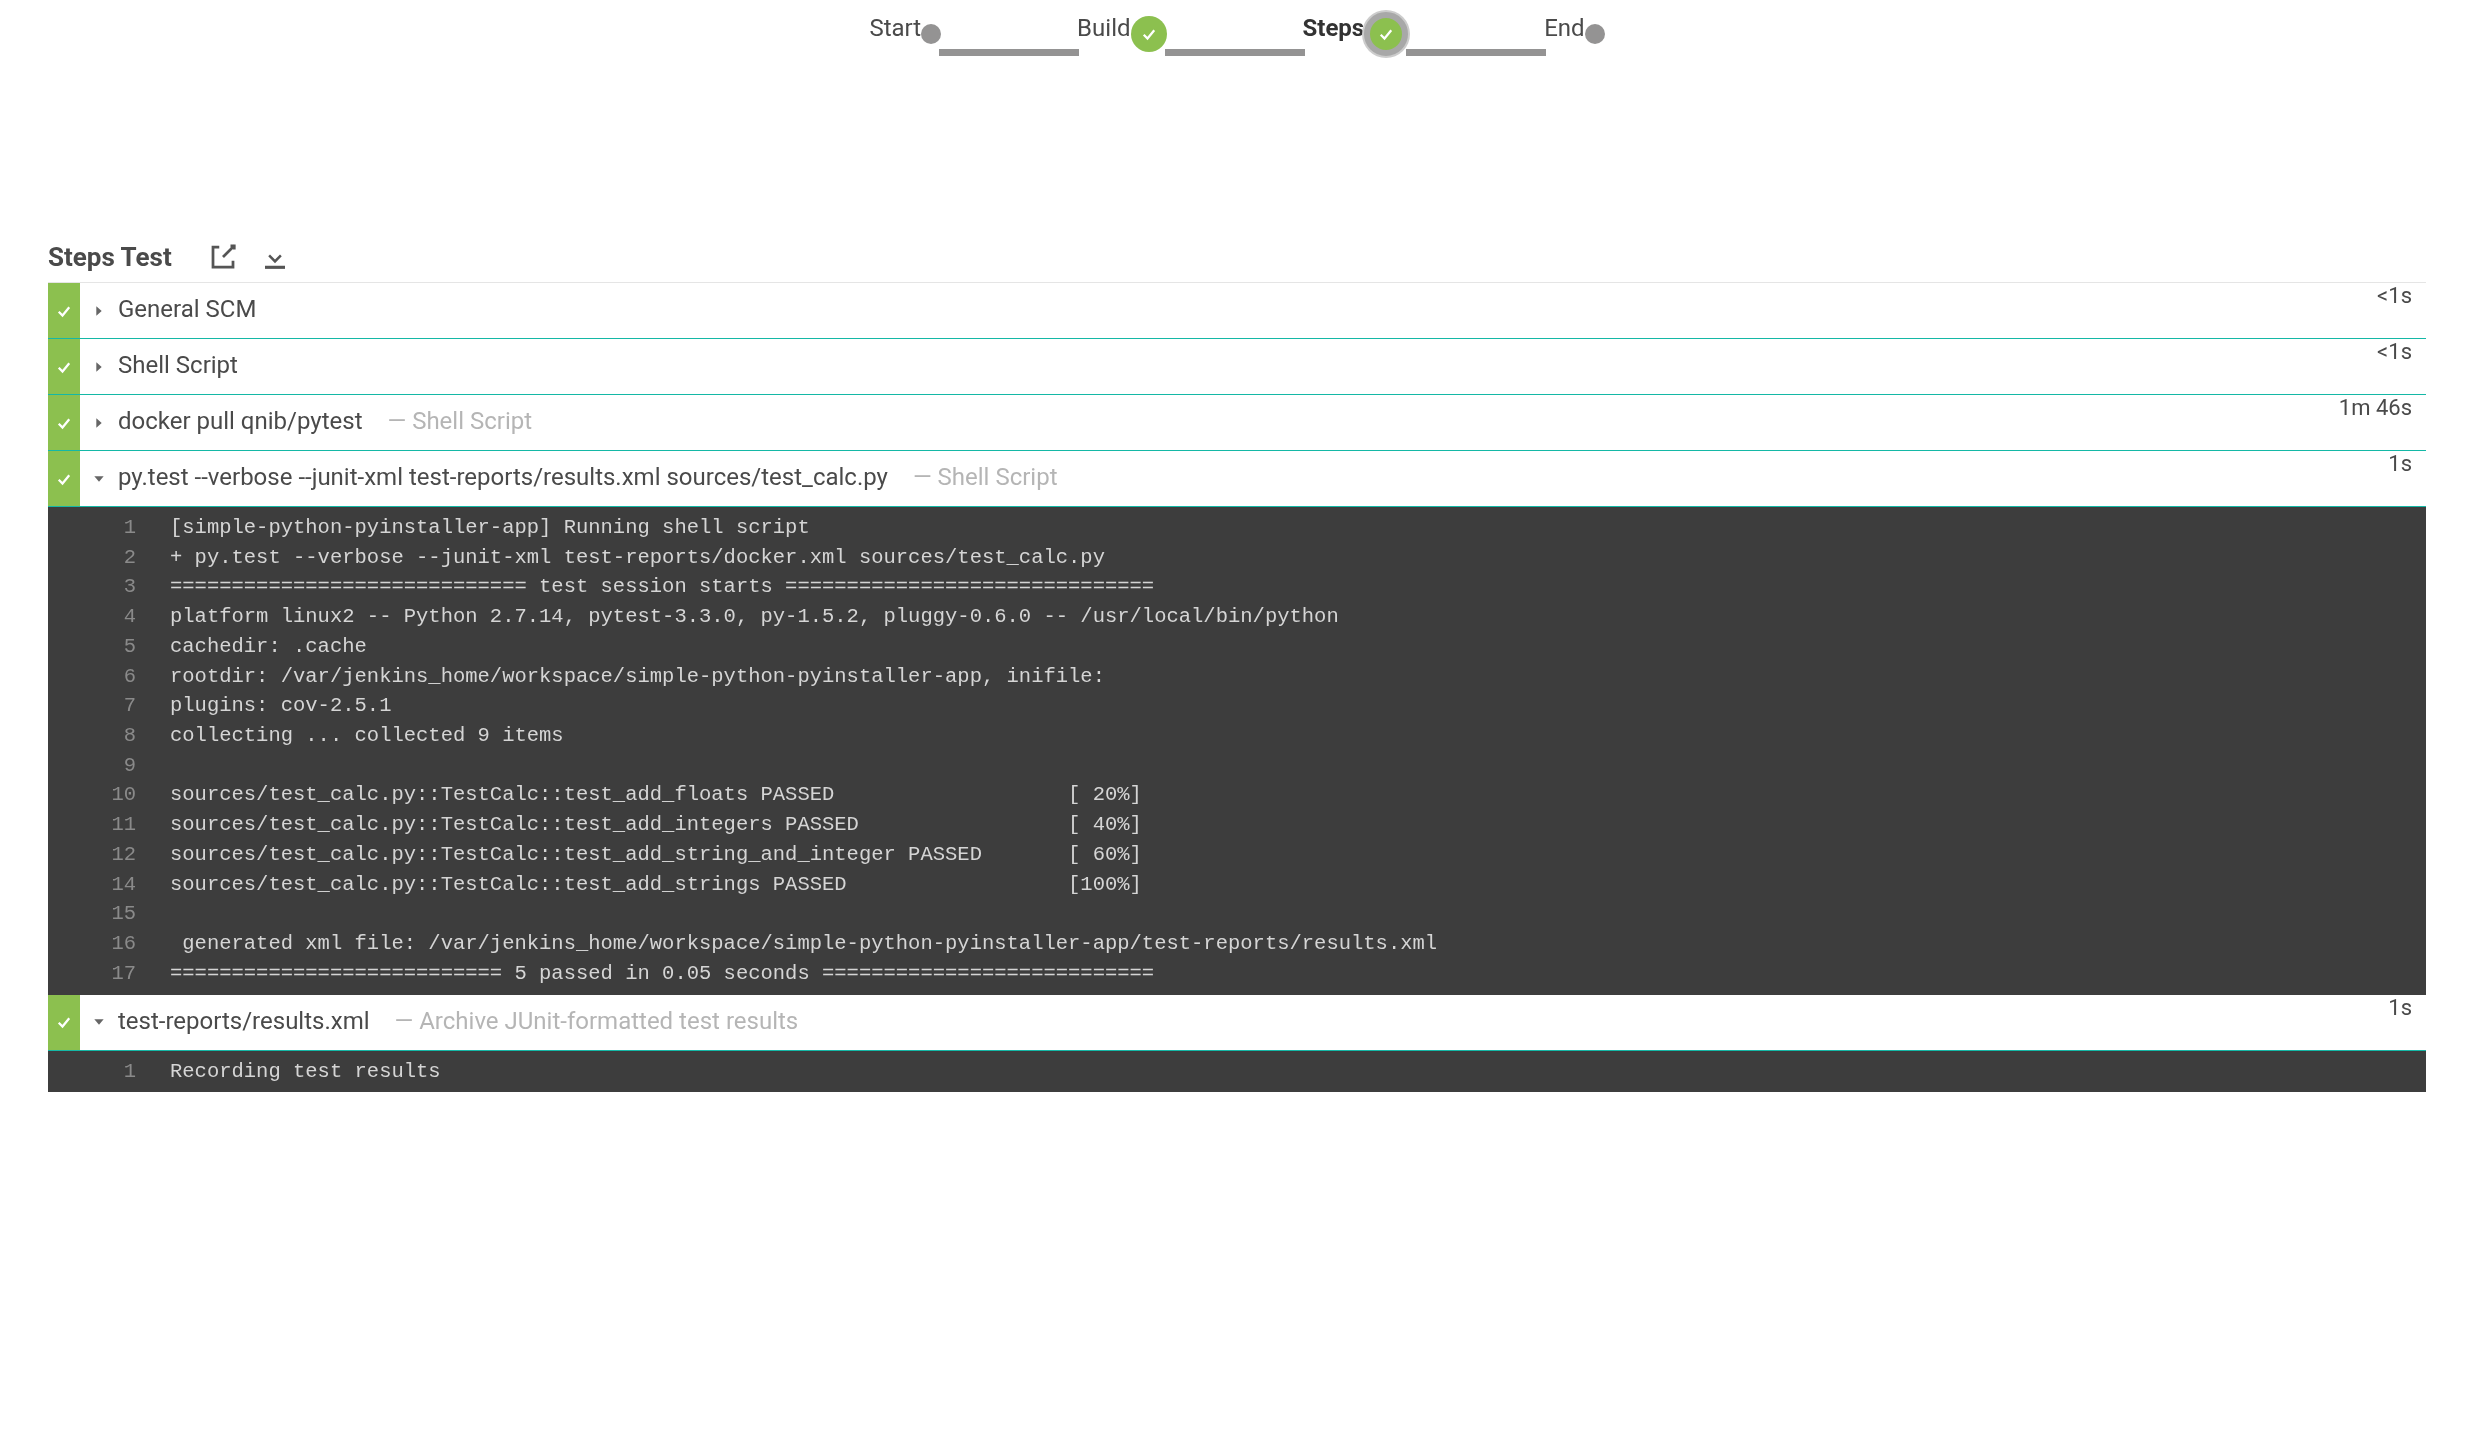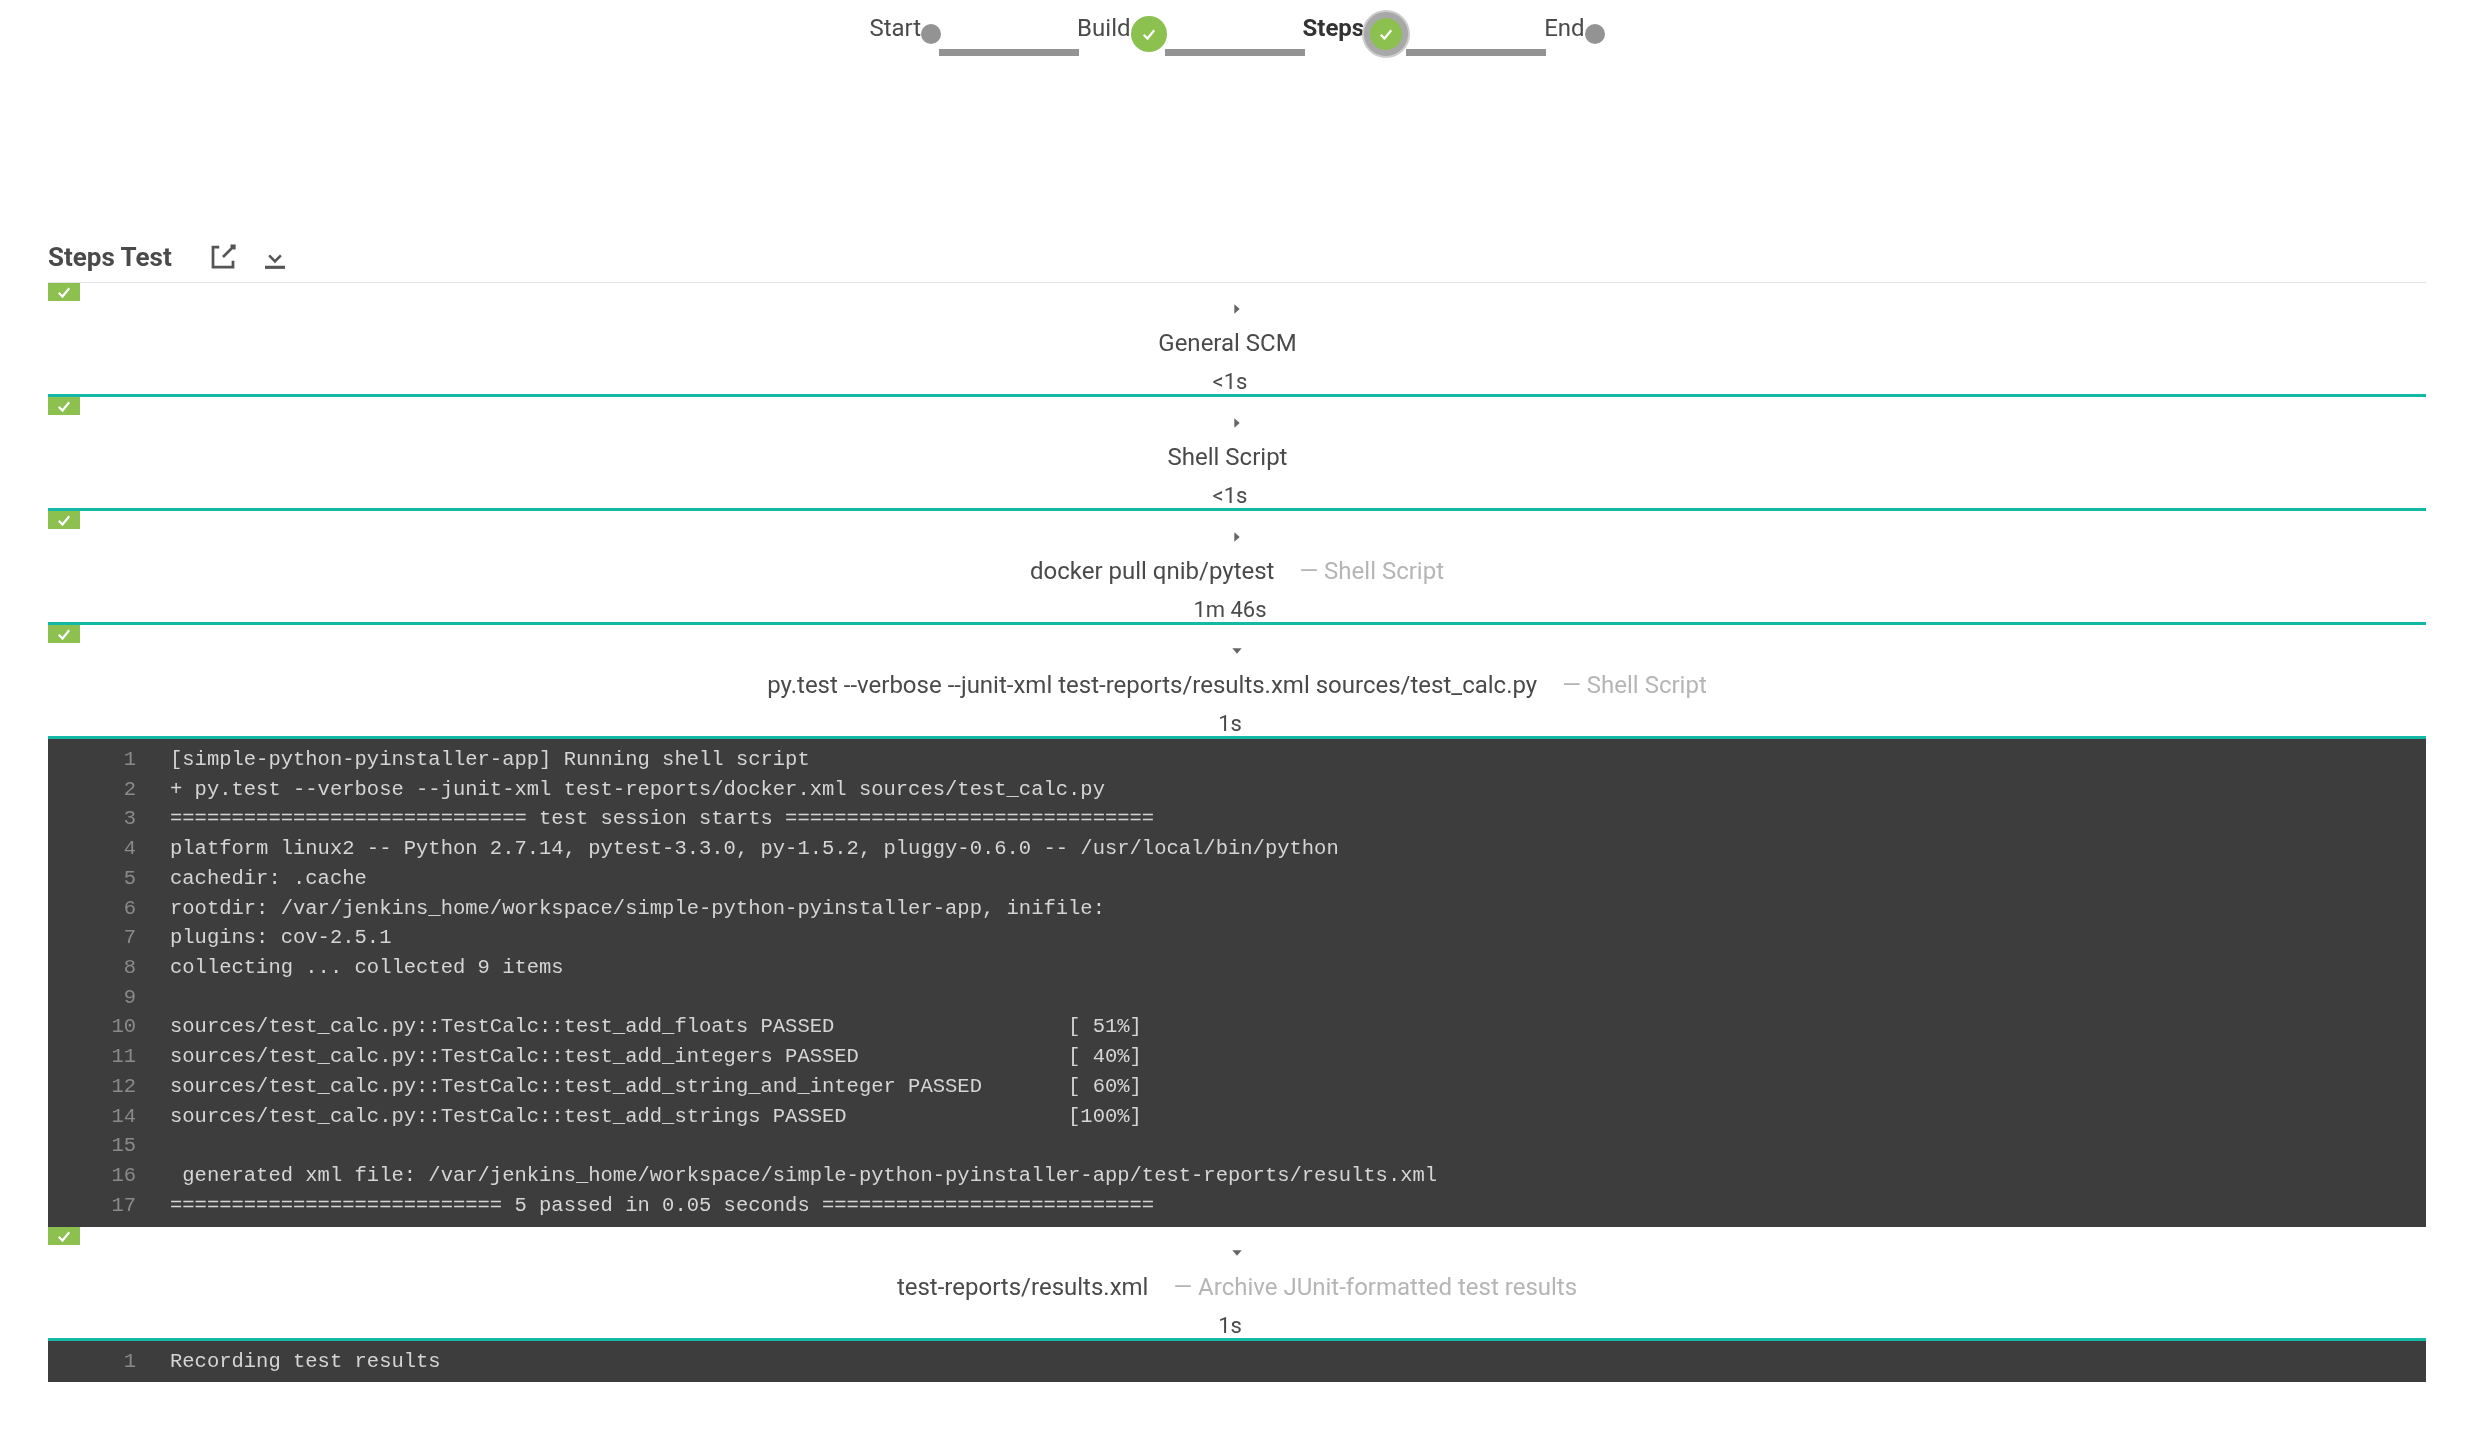--- a/index.html
+++ b/index.html
@@ -101,25 +101,23 @@
   cursor: pointer;
 }
 .icon-btn svg { width: 100%; height: 100%; }
 
 
 .steps-list {
   border-top: 1px solid #e5e5e5;
 }
 .step-row {
   display: flex;
-  align-items: center;
-  border-bottom: 3px solid #14b8a6;
+  border-bottom: 1px solid #14b8a6;
   background: #fff;
   min-height: 56px;
-  flex-direction: column;
 }
 .step-status {
   width: 32px;
   align-self: stretch;
   background: #8cc04f;
   display: flex;
   align-items: center;
   justify-content: center;
   flex-shrink: 0;
 }
@@ -341,21 +339,21 @@
       <div class="console-line">
         <div class="console-ln">8</div>
         <div class="console-text">collecting ... collected 9 items</div>
       </div>
       <div class="console-line">
         <div class="console-ln">9</div>
         <div class="console-text"></div>
       </div>
       <div class="console-line">
         <div class="console-ln">10</div>
-        <div class="console-text">sources/test_calc.py::TestCalc::test_add_floats PASSED                   [ 51%]</div>
+        <div class="console-text">sources/test_calc.py::TestCalc::test_add_floats PASSED                   [ 20%]</div>
       </div>
       <div class="console-line">
         <div class="console-ln">11</div>
         <div class="console-text">sources/test_calc.py::TestCalc::test_add_integers PASSED                 [ 40%]</div>
       </div>
       <div class="console-line">
         <div class="console-ln">12</div>
         <div class="console-text">sources/test_calc.py::TestCalc::test_add_string_and_integer PASSED       [ 60%]</div>
       </div>
       <div class="console-line">

